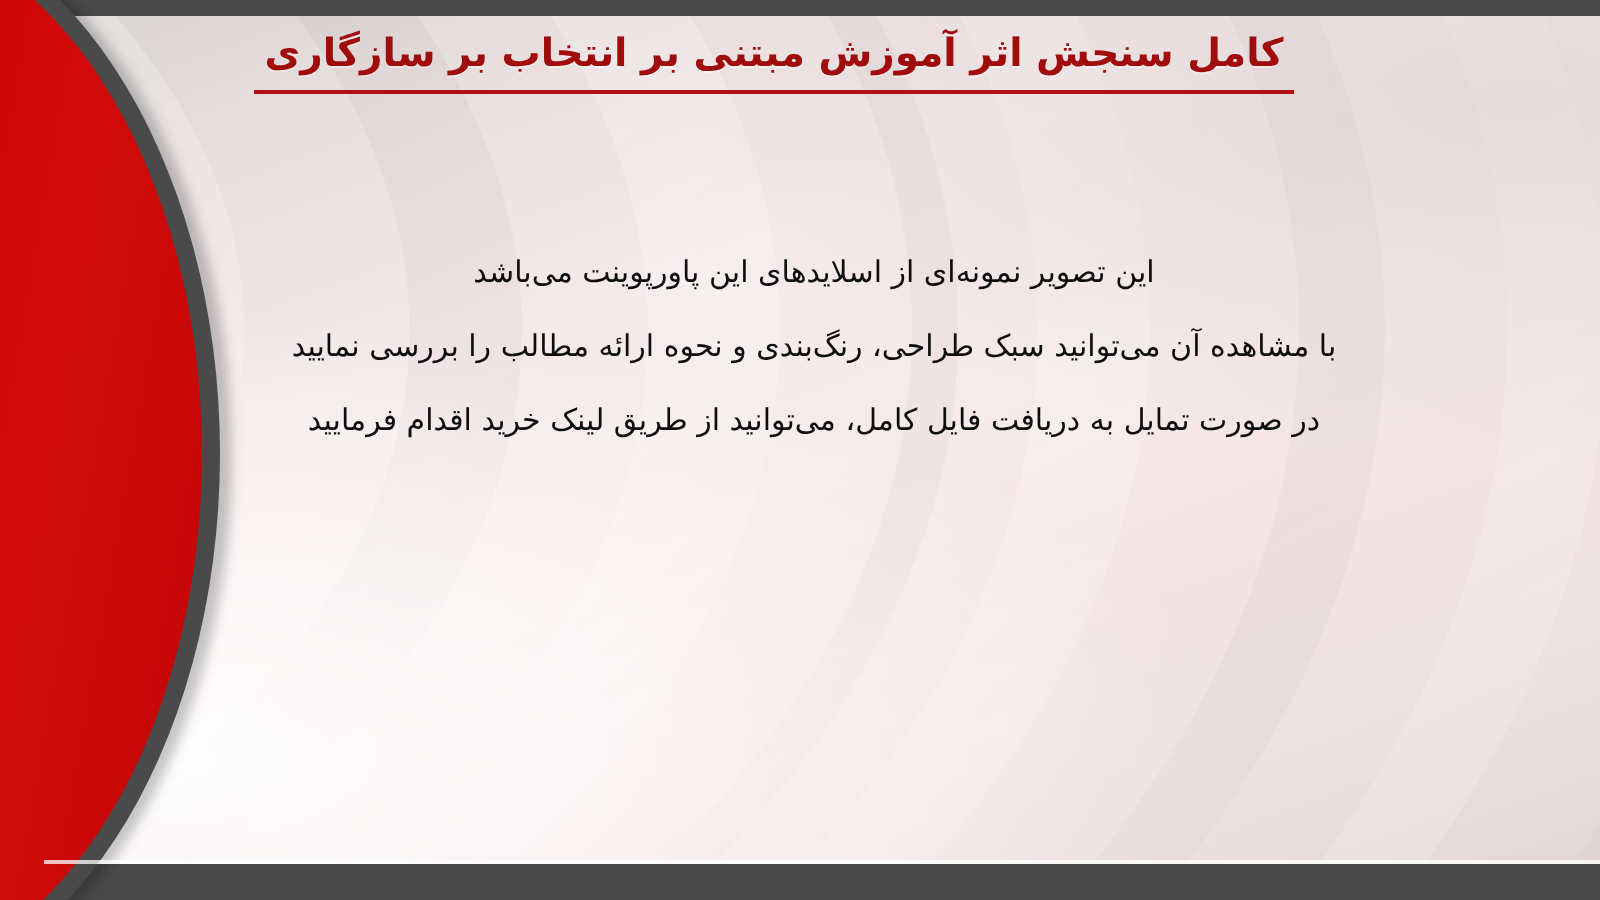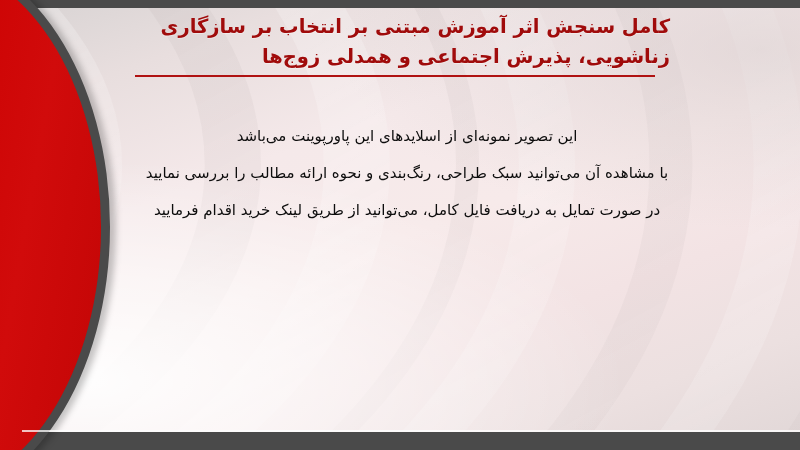--- a/index.html
+++ b/index.html
@@ -93,22 +93,22 @@
     position: absolute;
     inset: 0;
     z-index: 6;
     direction: rtl;
   }
 
   .title-wrap {
     position: absolute;
     top: 12px;
     left: 120px;
-    right: 130px;
-    text-align: right;
+    right: 146px;
+    text-align: center;
   }
   .title-line {
     color: #a00b0b;
     font-size: 19.5px;
     font-weight: bold;
     line-height: 1.55;
     letter-spacing: 0;
     white-space: nowrap;
     text-shadow: 0 1px 0 rgba(255,255,255,.35);
   }
@@ -189,21 +189,20 @@
 
   <div class="panel-edge-bottom"></div>
 
   <div class="left-deco-shadow"></div>
   <div class="left-deco"></div>
 
   <div class="content">
 
     <div class="title-wrap">
       <div class="title-line">کامل سنجش اثر آموزش مبتنی بر انتخاب بر سازگاری</div>
-      <div class="title-line">زناشویی، پذیرش اجتماعی و همدلی زوج‌ها</div>
       <hr class="title-rule">
     </div>
 
     <div class="body-wrap">
       <div class="body-line">این تصویر نمونه‌ای از اسلایدهای این پاورپوینت می‌باشد</div>
       <div class="body-line">با مشاهده آن می‌توانید سبک طراحی، رنگ‌بندی و نحوه ارائه مطالب را بررسی نمایید</div>
       <div class="body-line">در صورت تمایل به دریافت فایل کامل، می‌توانید از طریق لینک خرید اقدام فرمایید</div>
     </div>
 
   </div>

